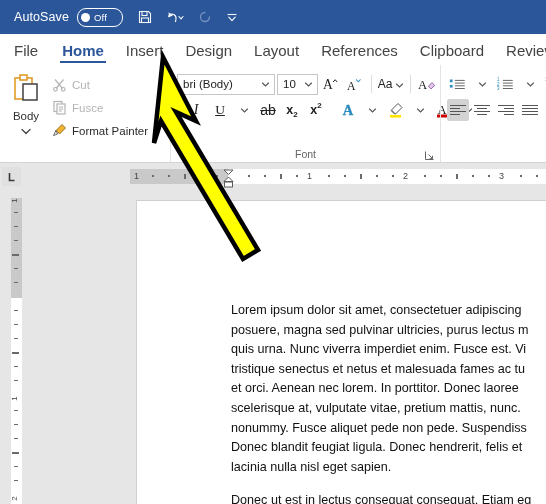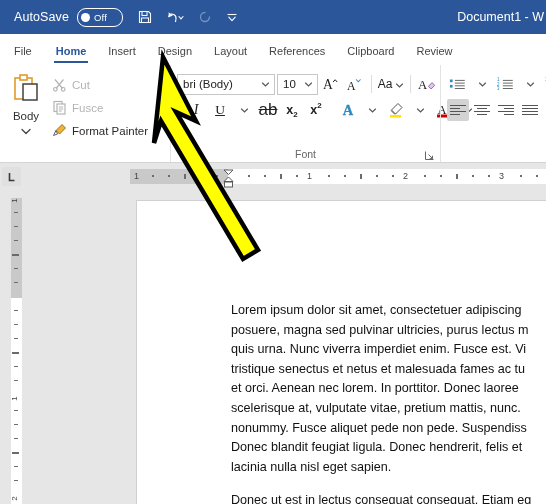--- a/index.html
+++ b/index.html
@@ -63,21 +63,21 @@
 
   
   .tabbar {
     height: 30px;
     background: #ffffff;
     display: flex; align-items: flex-end;
     border-bottom: 1px solid #ffffff;
     position: relative;
   }
   .tab {
-    font-size: 11px; color: #444444;
+    font-size: 15px; color: #444444;
     padding: 0 11px 6px 11px;
     position: relative; white-space: nowrap;
     line-height: 14px;
   }
   .tab.first { padding-left: 14px; padding-right: 13px; }
   .tab.active { color: #2b579a; font-weight: bold; }
   .tab.active::after {
     content: ""; position: absolute;
     left: 9px; right: 9px; bottom: 1px;
     height: 2.5px; background: #2b579a;
@@ -239,21 +239,20 @@
         </svg>
       </span>
       <span class="qicon">
         <svg width="14" height="14" viewBox="0 0 14 14">
           <path d="M2.5 4.5h9" stroke="#ffffff" stroke-width="1.1" fill="none"></path>
           <path d="M3.8 7.2l3.2 3.4 3.2-3.4" stroke="#ffffff" stroke-width="1.2" fill="none" stroke-linecap="round" stroke-linejoin="round"></path>
         </svg>
       </span>
     </div>
 
-    <div class="doc-title">Document1  -  W</div>
   </div>
 
   <div class="tabbar">
     <div class="tab first"><span>File</span></div>
     <div class="tab active"><span>Home</span></div>
     <div class="tab"><span>Insert</span></div>
     <div class="tab"><span>Design</span></div>
     <div class="tab"><span>Layout</span></div>
     <div class="tab"><span>References</span></div>
     <div class="tab"><span>Clipboard</span></div>
@@ -371,21 +370,21 @@
           </div>
           <div class="rbtn">
             <span style="text-decoration:underline;font-family:'Liberation Serif',serif;font-size:13.5px;color:#222">U</span>
           </div>
           <div class="rbtn">
             <svg width="9" height="7" viewBox="0 0 9 7">
                 <path d="M1.5 2l3 3 3-3" fill="none" stroke="#555" stroke-width="1.1" stroke-linecap="round"></path>
               </svg>
           </div>
           <div class="rbtn">
-            <span style="text-decoration:line-through;font-family:'Liberation Sans',sans-serif;font-size:17px;color:#222">ab</span>
+            <span style="text-decoration:line-through;font-family:'Liberation Sans',sans-serif;font-size:14px;color:#222">ab</span>
           </div>
           <div class="rbtn">
             <span style="font-family:'Liberation Sans',sans-serif;font-size:12.5px;font-weight:bold;color:#222">x</span>
               <span style="font-size:8px;font-weight:bold;color:#222;position:relative;top:4px">2</span>
           </div>
           <div class="rbtn">
             <span style="font-family:'Liberation Sans',sans-serif;font-size:12.5px;font-weight:bold;color:#222">x</span>
               <span style="font-size:8px;font-weight:bold;color:#222;position:relative;top:-5px">2</span>
           </div>
           <div class="vsep"></div>

